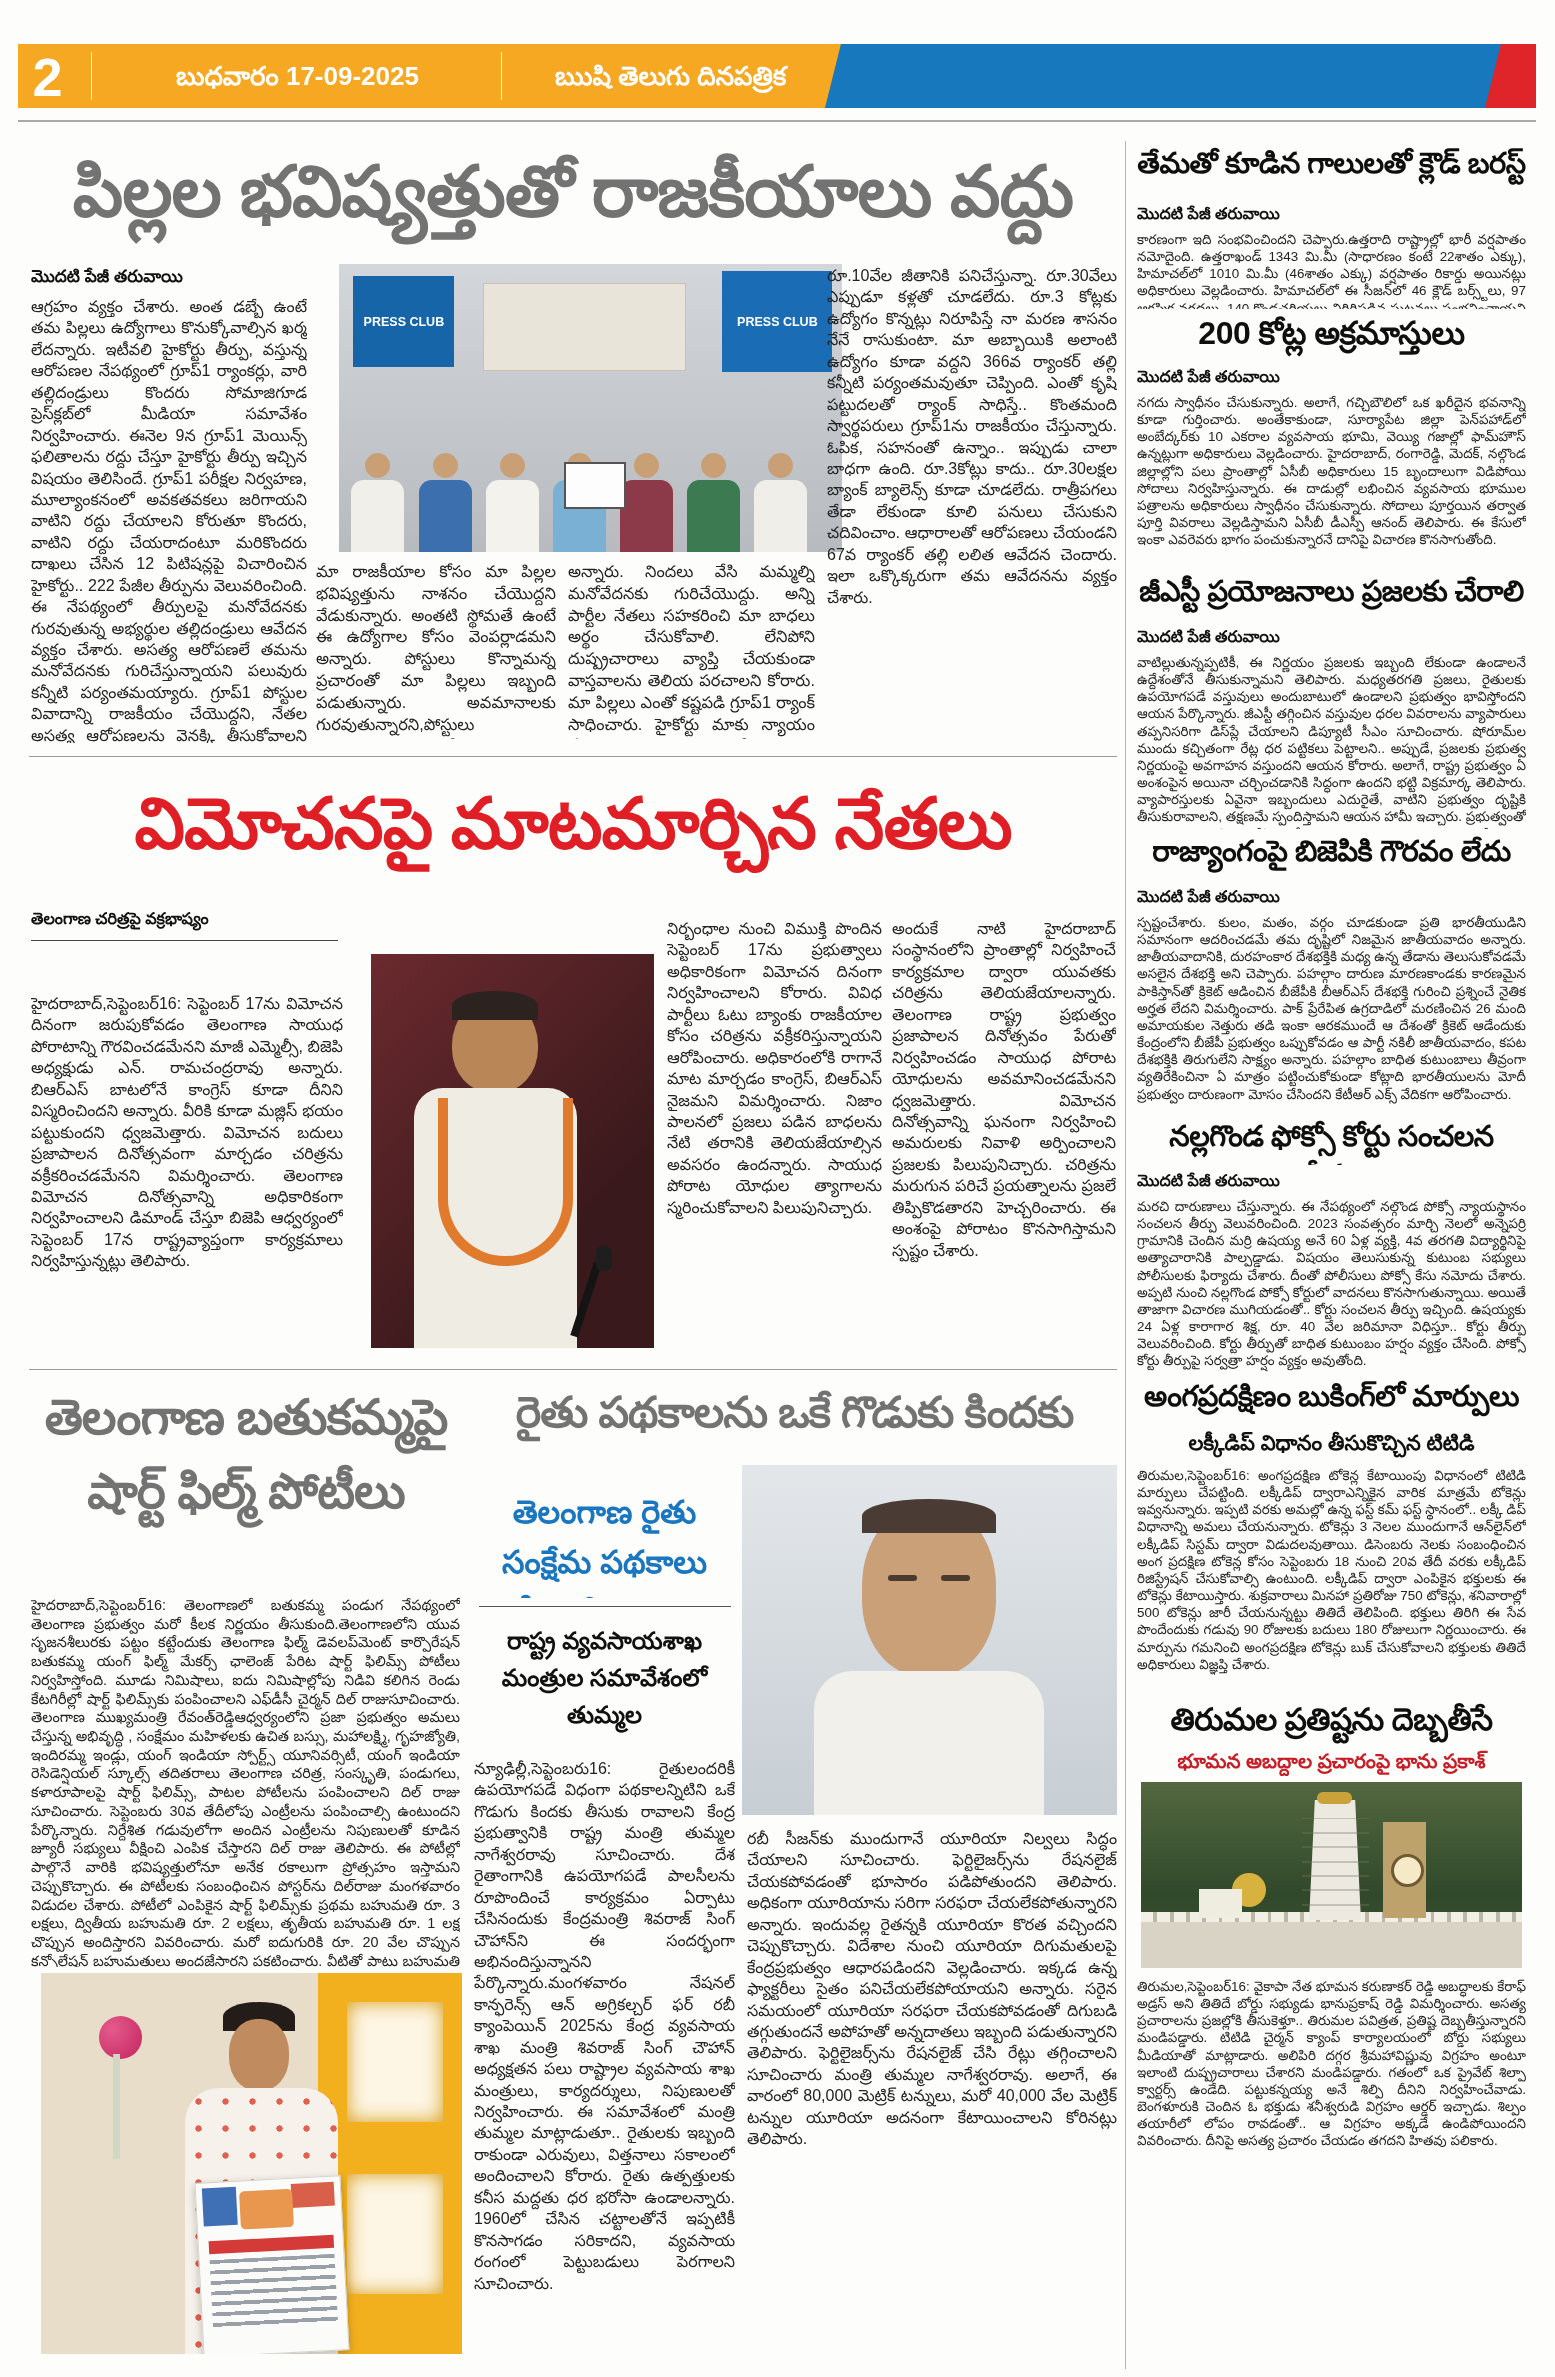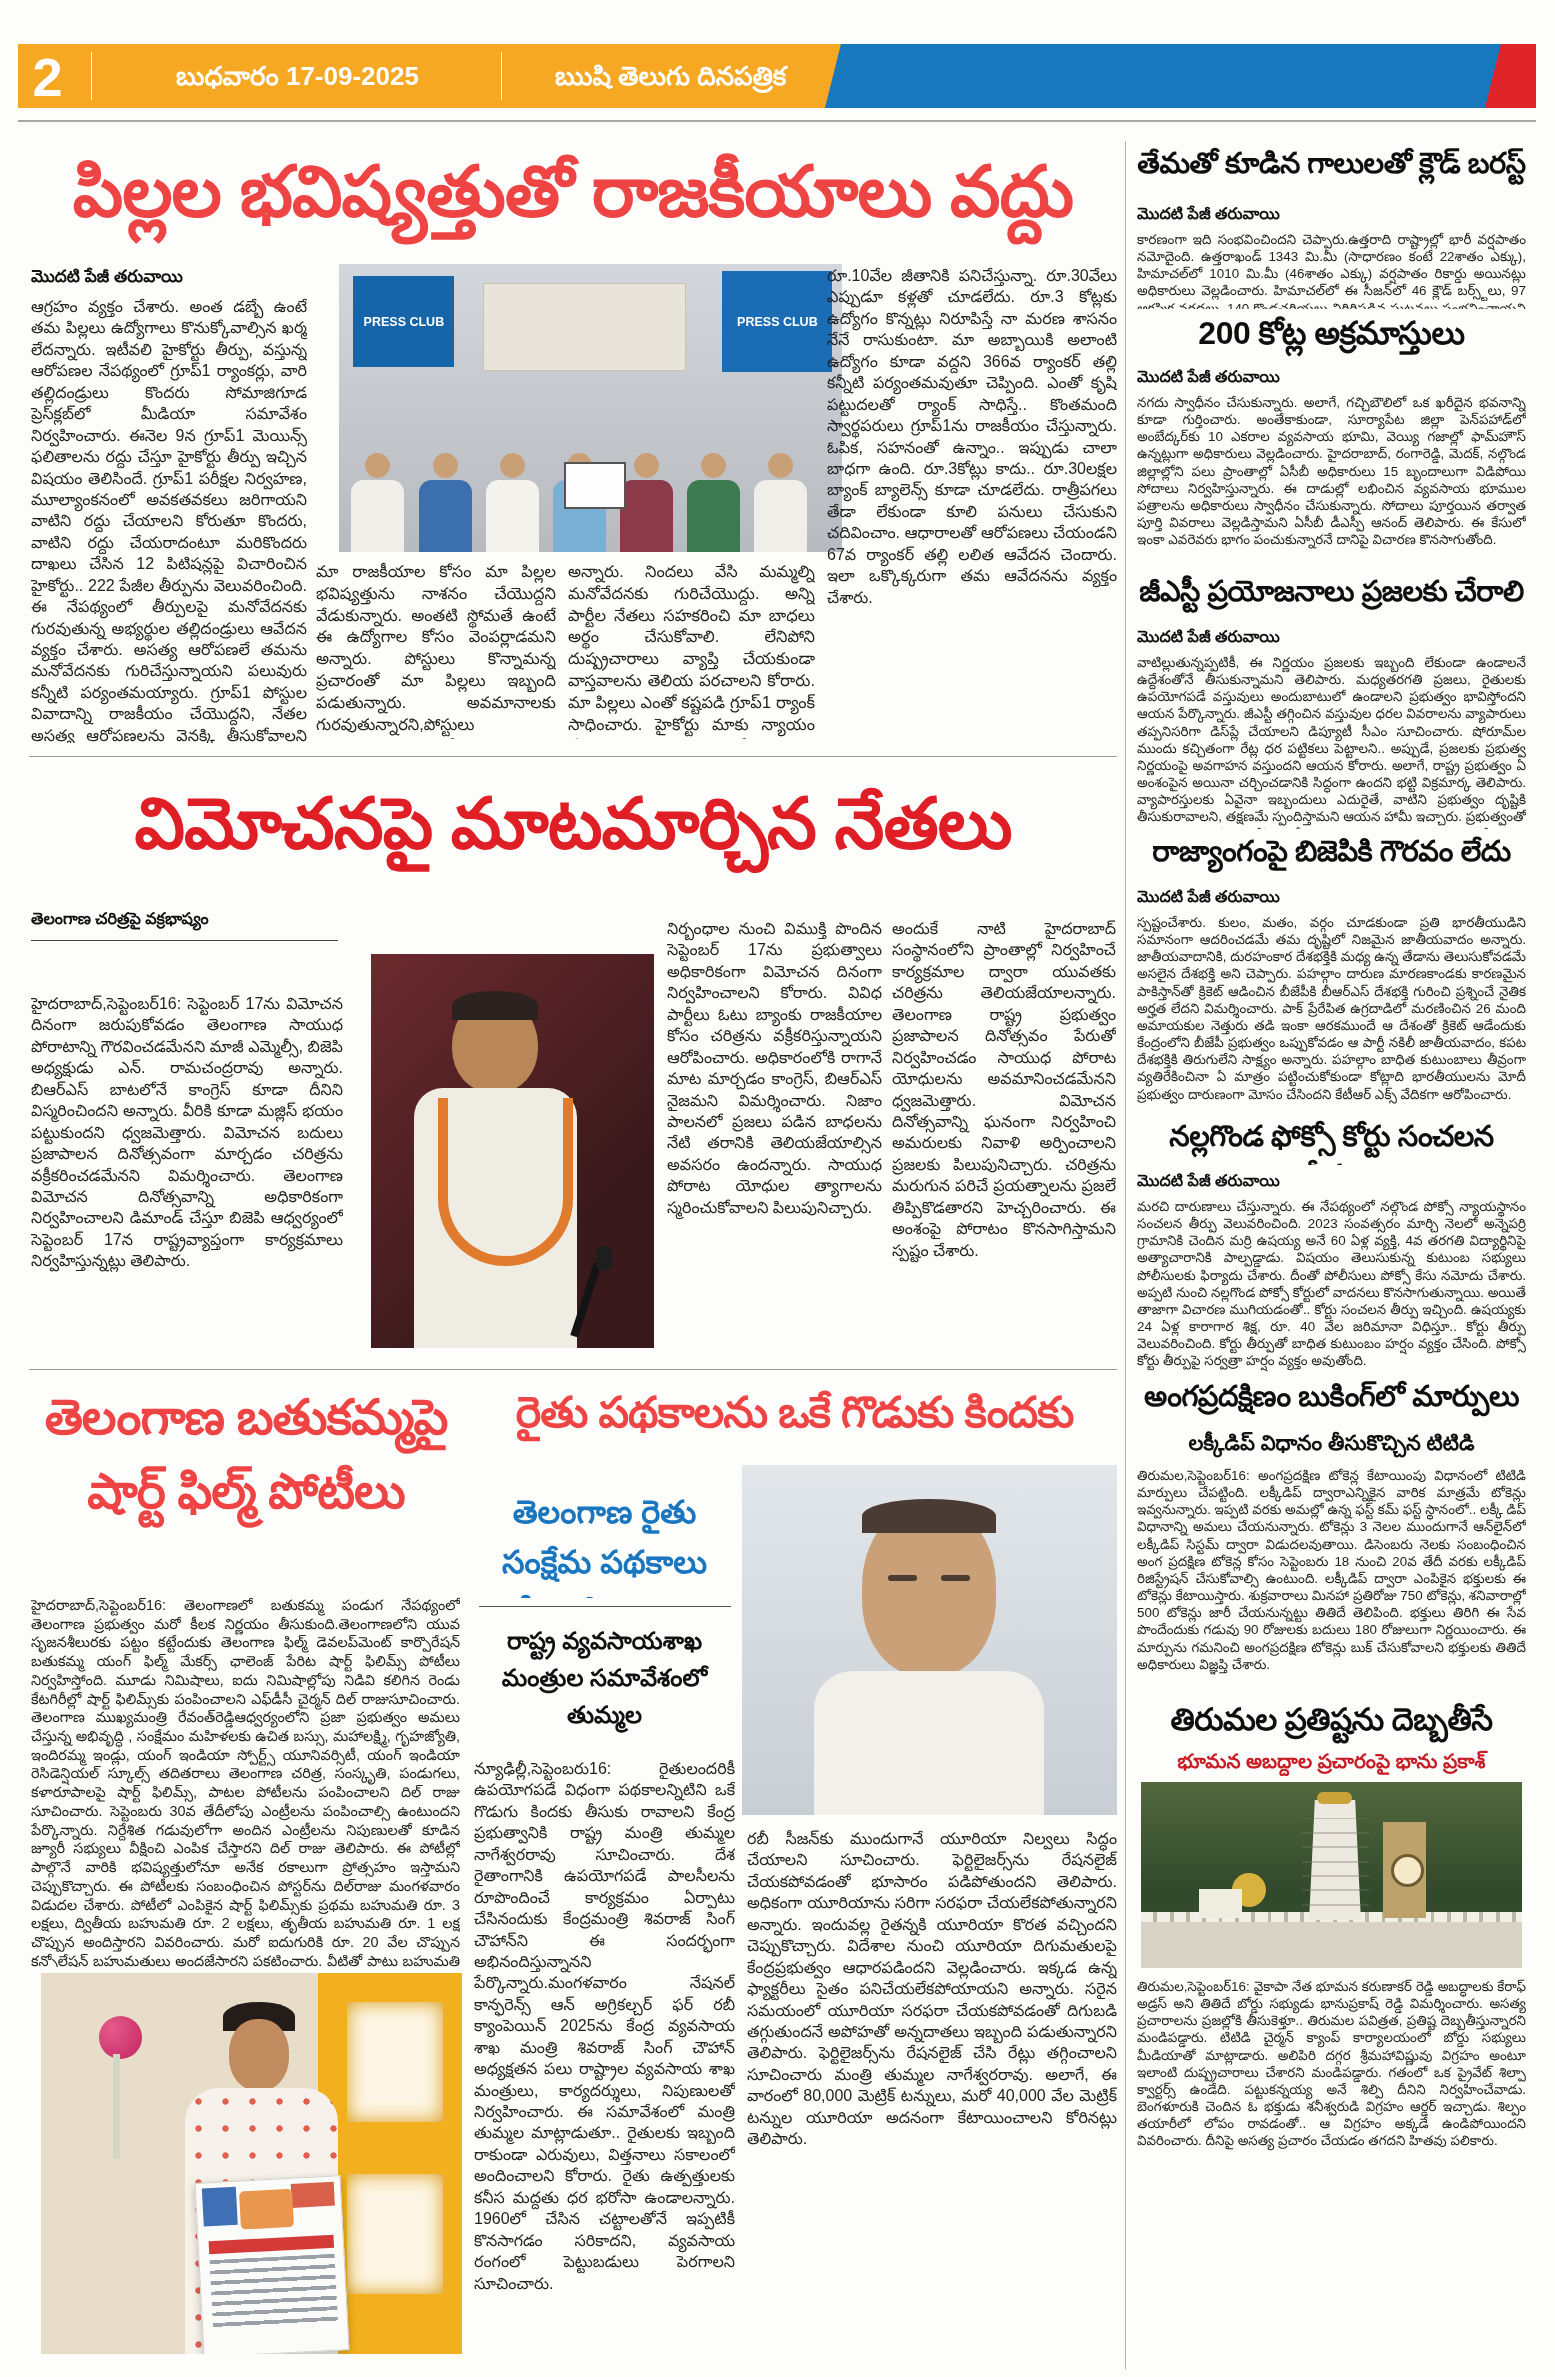--- a/index.html
+++ b/index.html
@@ -6,21 +6,21 @@
   .page{position:relative;width:1555px;height:2377px;background:#fdfdfc;
         font-family:"Liberation Sans",sans-serif;color:#1b1b1b;overflow:hidden;}
   .abs{position:absolute;}
   .clip{overflow:hidden;}
   .center{text-align:center;}
   .body-txt{font-size:16px;line-height:1.34;text-align:justify;color:#222;word-break:break-word;}
   .small-txt{font-size:14.4px;line-height:1.3;text-align:justify;color:#222;word-break:break-word;}
   .rail-txt{font-size:13.4px;line-height:1.28;text-align:justify;color:#222;word-break:break-word;}
   .contd{font-weight:bold;font-size:17px;color:#111;}
   .rail-contd{font-weight:bold;font-size:16px;color:#111;}
-  .hl{font-weight:800;color:#ef4444;letter-spacing:-1px;}
+  .hl{font-weight:800;color:#737373;letter-spacing:-1px;}
   .rule-h{background:#9a9a9a;height:1.4px;}
   .rule-v{background:#b5b5b5;width:1.4px;}
 
   
   .topbar{position:absolute;left:18px;top:44px;width:1518px;height:64px;background:#F7A823;overflow:hidden;}
   .topbar .blue{position:absolute;top:-5.8px;bottom:-5.8px;left:815px;width:776px;background:#1878BE;transform:skewX(-14deg);}
   .topbar .redtip{position:absolute;top:-5.8px;bottom:-5.8px;left:1475px;width:115px;background:#E0252A;transform:skewX(-14deg);}
   .pgnum{position:absolute;left:14.4px;top:1.9px;font-size:54px;font-weight:bold;color:#fff;}
   .mast-vline{position:absolute;top:7.7px;bottom:7.7px;width:1.4px;background:rgba(255,255,255,.9);}
   .mast-txt{position:absolute;top:17px;font-size:26px;font-weight:bold;color:#fff;white-space:nowrap;}

